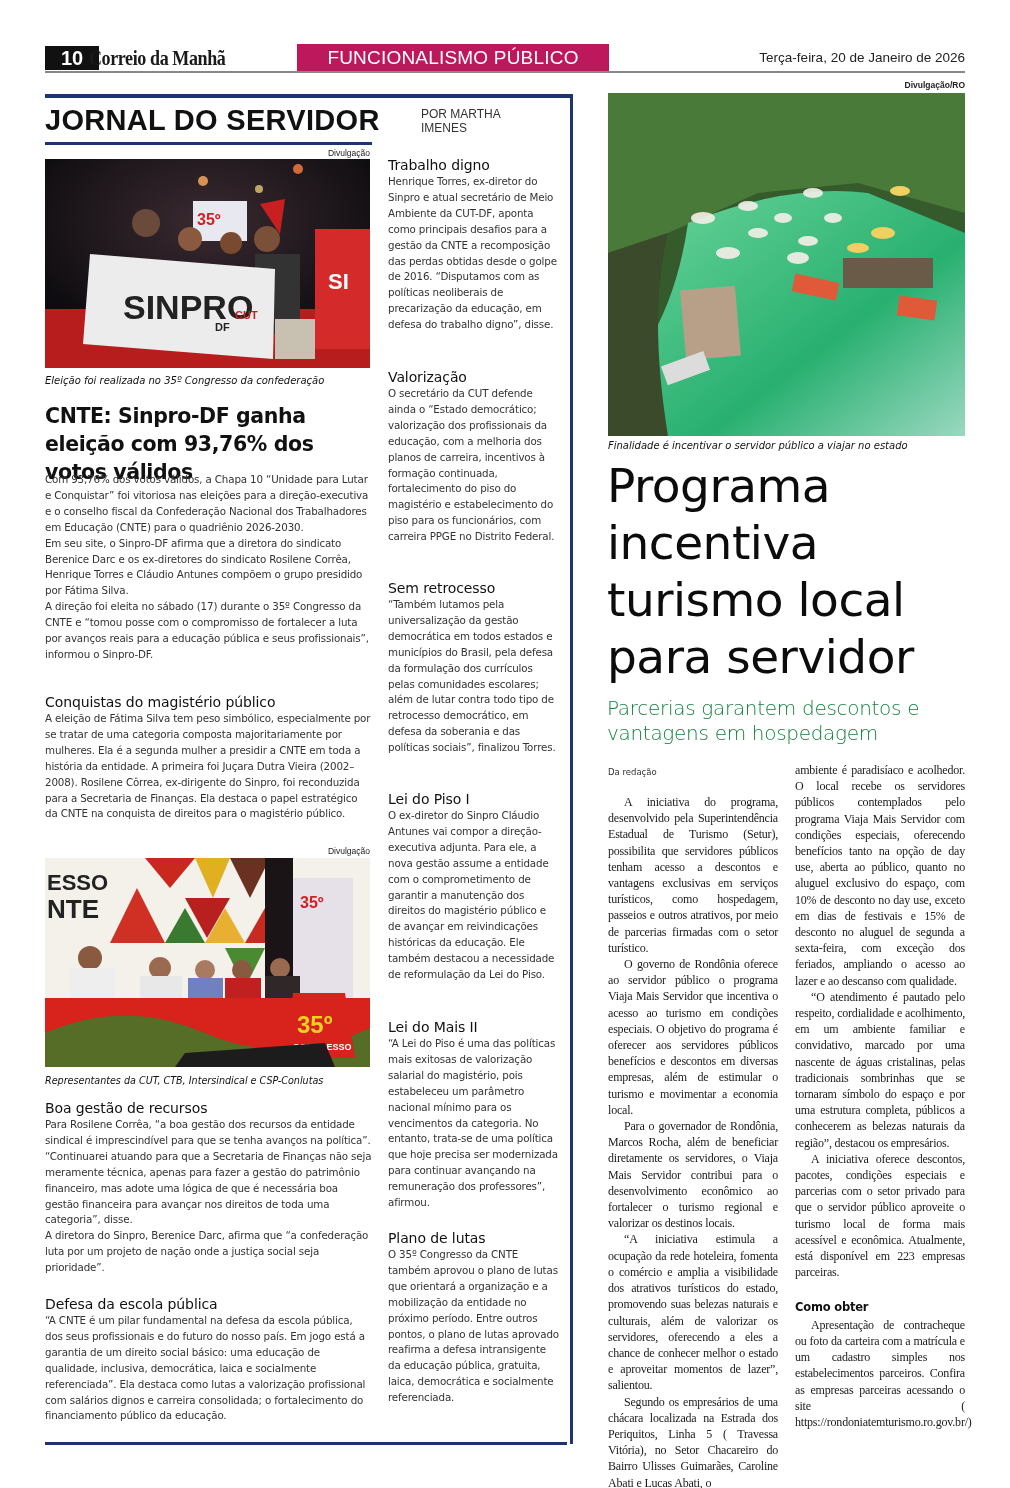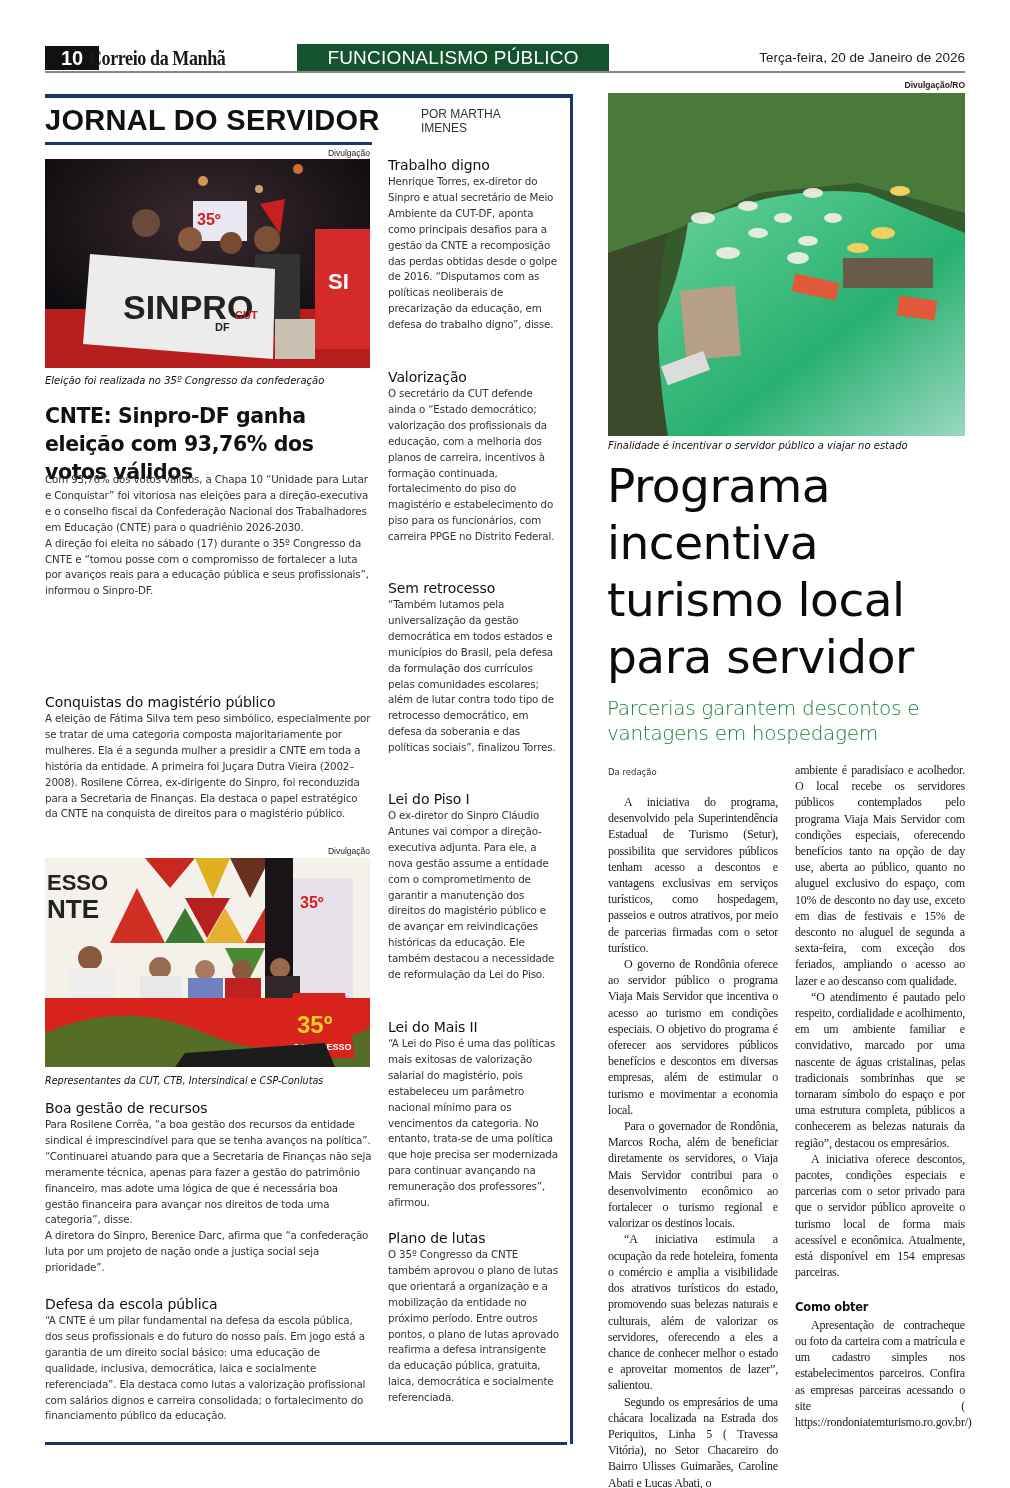--- a/index.html
+++ b/index.html
@@ -5,21 +5,21 @@
   * { box-sizing: border-box; margin: 0; padding: 0; }
   html, body { width: 1010px; height: 1488px; background: #fff; overflow: hidden; }
   body { position: relative; font-family: "DejaVu Sans", sans-serif; color: #1a1a1a; }
 
   
   .masthead { position: absolute; left: 45px; top: 46px; width: 920px; height: 26px; }
   .page-num { position: absolute; left: 0; top: 0; width: 54px; height: 24px; background: #111; color: #fff;
     font-family: "Liberation Sans", sans-serif; font-size: 20px; font-weight: bold; text-align: center; line-height: 24px; }
   .paper-name { position: absolute; left: 44px; top: 0; font-family: "Liberation Serif", serif; font-size: 22px; font-weight: bold;
     line-height: 24px; letter-spacing: -0.5px; transform: scaleX(0.82); transform-origin: left; }
-  .section-label { position: absolute; left: 252px; top: -2px; width: 312px; height: 27px; background: #14532d; color: #fff;
+  .section-label { position: absolute; left: 252px; top: -2px; width: 312px; height: 27px; background: #be185d; color: #fff;
     font-family: "Liberation Sans", sans-serif; font-size: 19px; text-align: center; line-height: 27px; letter-spacing: 0.2px; }
   .date { position: absolute; right: 0; top: 4px; font-family: "Liberation Sans", sans-serif; font-size: 13.5px; color: #222; }
   .masthead-rule { position: absolute; left: 45px; top: 71px; width: 920px; height: 2px; background: #888; }
 
   
   .frame-top { position: absolute; left: 45px; top: 94px; width: 527px; height: 4px; background: #1e3470; }
   .frame-right { position: absolute; left: 570px; top: 94px; width: 3px; height: 1350px; background: #1e3470; }
   .frame-bottom { position: absolute; left: 45px; top: 1442px; width: 522px; height: 3px; background: #1e3470; }
   .col-title { position: absolute; left: 45px; top: 104px; font-family: "Liberation Sans", sans-serif; font-weight: bold; font-size: 29px;
     letter-spacing: 0.3px; color: #111; }
@@ -103,20 +103,21 @@
     <text x="170" y="172" font-family="Liberation Sans, sans-serif" font-weight="bold" font-size="11" fill="#222">DF</text>
     <text x="190" y="160" font-family="Liberation Sans, sans-serif" font-weight="bold" font-size="11" fill="#c82020">CUT</text>
   </svg>
 </div>
 <div class="caption" style="left:45px; top:375px;">Eleição foi realizada no 35º Congresso da confederação</div>
 
 <h2 class="headline-a">CNTE: Sinpro-DF ganha eleição com 93,76% dos votos válidos</h2>
 
 <div class="block body-l" style="left:45px; top:472px; width:327px;">
   <p>Com 93,76% dos votos válidos, a Chapa 10 “Unidade para Lutar e Conquistar” foi vitoriosa nas eleições para a direção-executiva e o conselho fiscal da Confederação Nacional dos Trabalhadores em Educação (CNTE) para o quadriênio 2026-2030.</p>
+  <p>Em seu site, o Sinpro-DF afirma que a diretora do sindicato Berenice Darc e os ex-diretores do sindicato Rosilene Corrêa, Henrique Torres e Cláudio Antunes compõem o grupo presidido por Fátima Silva.</p>
   <p>A direção foi eleita no sábado (17) durante o 35º Congresso da CNTE e “tomou posse com o compromisso de fortalecer a luta por avanços reais para a educação pública e seus profissionais”, informou o Sinpro-DF.</p>
 </div>
 
 <div class="block" style="left:45px; top:693px; width:327px;">
   <div class="subhead">Conquistas do magistério público</div>
   <p class="body-l">A eleição de Fátima Silva tem peso simbólico, especialmente por se tratar de uma categoria composta majoritariamente por mulheres. Ela é a segunda mulher a presidir a CNTE em toda a história da entidade. A primeira foi Juçara Dutra Vieira (2002–2008). Rosilene Côrrea, ex-dirigente do Sinpro, foi reconduzida para a Secretaria de Finanças. Ela destaca o papel estratégico da CNTE na conquista de direitos para o magistério público.</p>
 </div>
 
 <div class="credit" style="left:250px; top:846px; width:120px;">Divulgação</div>
 <div class="photo" style="left:45px; top:858px; width:325px; height:209px; background:#4d7c0f;">
@@ -239,18 +240,18 @@
   <p>A iniciativa do programa, desenvolvido pela Superintendência Estadual de Turismo (Setur), possibilita que servidores públicos tenham acesso a descontos e vantagens exclusivas em serviços turísticos, como hospedagem, passeios e outros atrativos, por meio de parcerias firmadas com o setor turístico.</p>
   <p>O governo de Rondônia oferece ao servidor público o programa Viaja Mais Servidor que incentiva o acesso ao turismo em condições especiais. O objetivo do programa é oferecer aos servidores públicos benefícios e descontos em diversas empresas, além de estimular o turismo e movimentar a economia local.</p>
   <p>Para o governador de Rondônia, Marcos Rocha, além de beneficiar diretamente os servidores, o Viaja Mais Servidor contribui para o desenvolvimento econômico ao fortalecer o turismo regional e valorizar os destinos locais.</p>
   <p>“A iniciativa estimula a ocupação da rede hoteleira, fomenta o comércio e amplia a visibilidade dos atrativos turísticos do estado, promovendo suas belezas naturais e culturais, além de valorizar os servidores, oferecendo a eles a chance de conhecer melhor o estado e aproveitar momentos de lazer”, salientou.</p>
   <p>Segundo os empresários de uma chácara localizada na Estrada dos Periquitos, Linha 5 ( Travessa Vitória), no Setor Chacareiro do Bairro Ulisses Guimarães, Caroline Abati e Lucas Abati, o</p>
 </div>
 
 <div class="block serif" style="left:795px; top:762px; width:170px;">
   <p class="noindent">ambiente é paradisíaco e acolhedor. O local recebe os servidores públicos contemplados pelo programa Viaja Mais Servidor com condições especiais, oferecendo benefícios tanto na opção de day use, aberta ao público, quanto no aluguel exclusivo do espaço, com 10% de desconto no day use, exceto em dias de festivais e 15% de desconto no aluguel de segunda a sexta-feira, com exceção dos feriados, ampliando o acesso ao lazer e ao descanso com qualidade.</p>
   <p>“O atendimento é pautado pelo respeito, cordialidade e acolhimento, em um ambiente familiar e convidativo, marcado por uma nascente de águas cristalinas, pelas tradicionais sombrinhas que se tornaram símbolo do espaço e por uma estrutura completa, públicos a conhecerem as belezas naturais da região”, destacou os empresários.</p>
-  <p>A iniciativa oferece descontos, pacotes, condições especiais e parcerias com o setor privado para que o servidor público aproveite o turismo local de forma mais acessível e econômica. Atualmente, está disponível em 154 empresas parceiras.</p>
+  <p>A iniciativa oferece descontos, pacotes, condições especiais e parcerias com o setor privado para que o servidor público aproveite o turismo local de forma mais acessível e econômica. Atualmente, está disponível em 223 empresas parceiras.</p>
   <div style="margin-top:18px;">
     <div class="box-head">Como obter</div>
     <p>Apresentação de contracheque ou foto da carteira com a matrícula e um cadastro simples nos estabelecimentos parceiros. Confira as empresas parceiras acessando o site ( https://rondoniatemturismo.ro.gov.br/)</p>
   </div>
 </div>
 
 </body></html>

